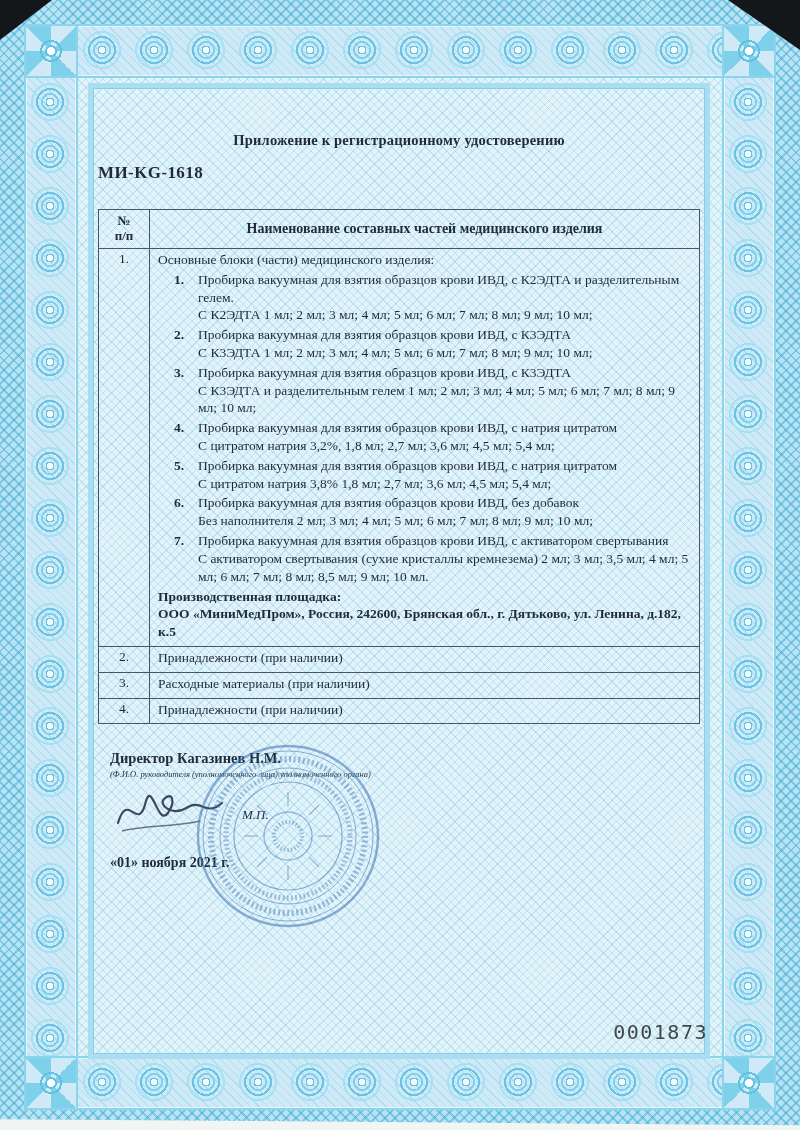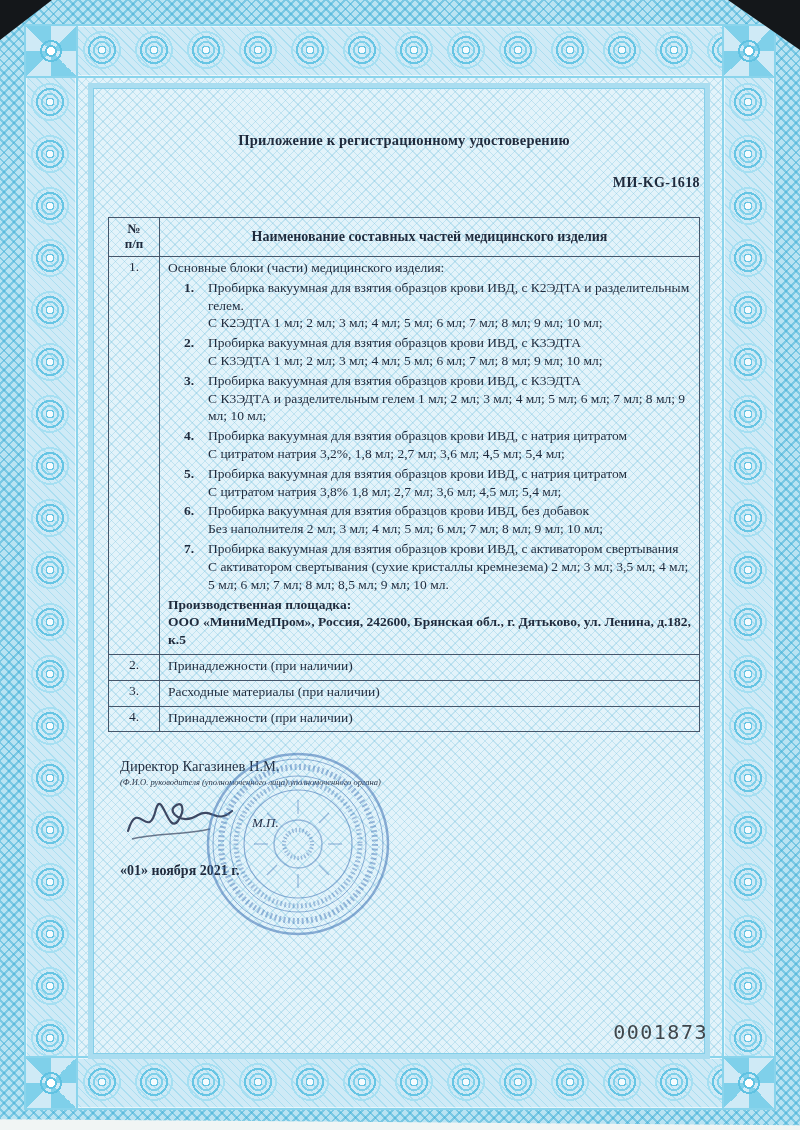--- a/index.html
+++ b/index.html
@@ -41,37 +41,37 @@
     background-image:
       repeating-linear-gradient(45deg, rgba(110,190,220,.3) 0 1px, transparent 1px 6px),
       repeating-linear-gradient(-45deg, rgba(110,190,220,.3) 0 1px, transparent 1px 6px);
   }
   .inner-frame{
     position:absolute;left:93px;right:95px;top:88px;bottom:76px;
     border:1px solid #85cfe9;
     box-shadow:0 0 0 4px rgba(227,243,250,.01), 0 0 0 5px #a9ddf0;
     pointer-events:none;
   }
-  .content{position:absolute;left:108px;right:100px;top:132px;}
+  .content{position:absolute;left:98px;right:100px;top:132px;}
   .title{text-align:center;font-weight:bold;font-size:14.5px;letter-spacing:.2px;}
-  .doc-number{text-align:right;font-weight:bold;font-size:14px;margin-top:26px;letter-spacing:.4px;}
+  .doc-number{text-align:left;font-weight:bold;font-size:17px;margin-top:14px;letter-spacing:.4px;}
   table.comp{margin-top:26px;width:100%;border-collapse:collapse;font-size:13.5px;color:#1f2a3c;}
   table.comp th, table.comp td{border:1.5px solid #46566b;}
   th.h-num{width:46px;font-weight:bold;font-size:13px;line-height:1.15;padding:4px 2px;}
   th.h-name{font-weight:bold;font-size:14px;padding:6px 8px;}
   td.num-cell{text-align:center;vertical-align:top;padding-top:2px;}
   td.body-cell{padding:2px 8px 5px 8px;line-height:1.32;}
   .intro{margin-bottom:2px;}
   .item{position:relative;padding-left:40px;margin:2px 0;}
   .item-num{position:absolute;left:16px;font-weight:bold;}
   .item-name{font-weight:normal;}
   .prod-label,.prod-value{font-weight:bold;}
   
   .sig-block{margin-top:26px;padding-left:12px;position:relative;}
-  .director{font-weight:normal;font-size:14.5px;}
+  .director{font-weight:bold;font-size:14.5px;}
   .fio-note{font-size:8.5px;font-style:italic;color:#2a3548;margin-top:2px;}
   .sig-zone{position:relative;height:58px;margin-top:2px;}
   .signature-svg{position:absolute;left:4px;top:2px;}
   .mp{position:absolute;left:132px;top:26px;font-size:13px;color:#28324a;font-style:italic;}
   .sign-note{font-size:8.5px;font-style:italic;color:#2a3548;}
   .date{font-weight:bold;font-size:14px;margin-top:16px;}
   .stamp{position:absolute;left:96px;top:-8px;width:188px;height:188px;z-index:3;pointer-events:none;}
   .serial{
     position:absolute;right:92px;bottom:86px;z-index:2;
     font-family:"DejaVu Sans Mono", monospace;font-size:20px;letter-spacing:1.5px;color:#40474c;

